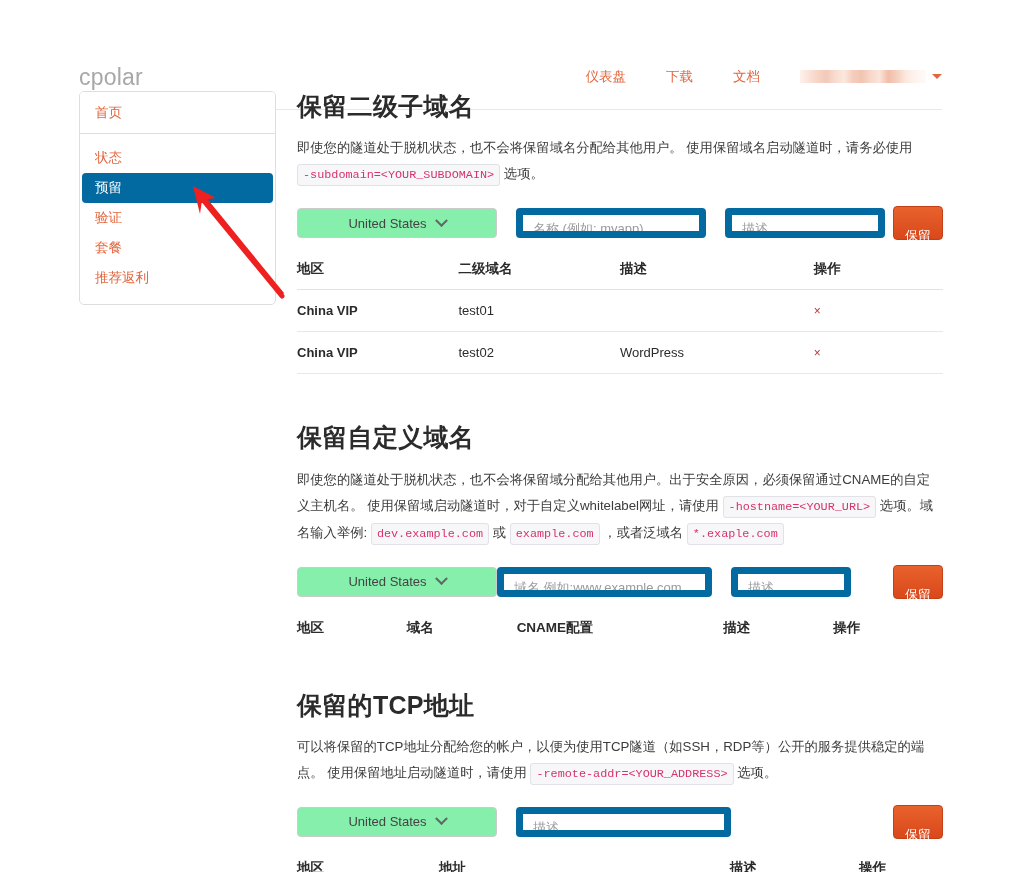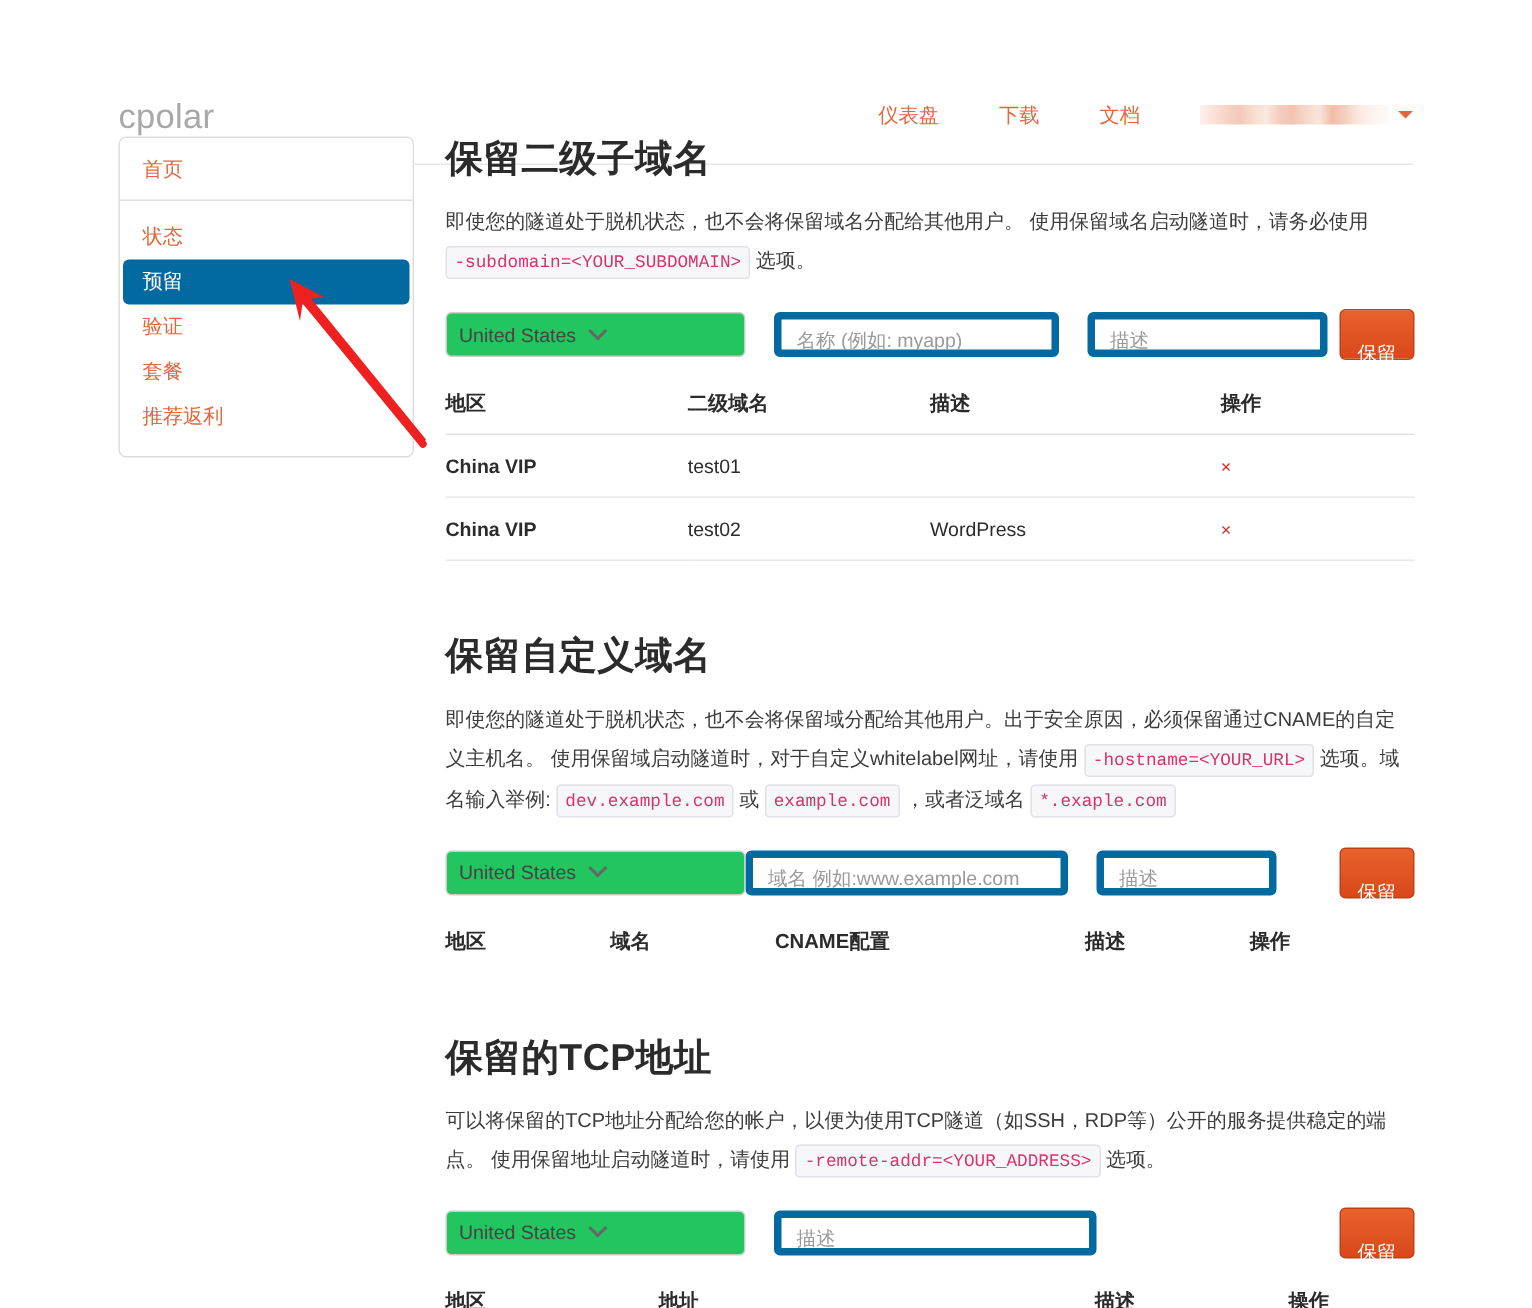--- a/index.html
+++ b/index.html
@@ -161,40 +161,40 @@
   
   .form-row {
     display: flex;
     align-items: center;
     margin-bottom: 11px;
   }
   .sel {
     height: 30px;
     border: 1px solid #cccccc;
     border-radius: 4px;
-    background: #22c55e;
+    background: #86efac;
     font-size: 13px;
     color: #444444;
     font-family: "Liberation Sans", sans-serif;
     padding: 0 8px;
     display: flex;
     align-items: center;
-    justify-content: flex-start;
+    justify-content: center;
     position: relative;
   }
   .sel .chev {
     width: 9px; height: 9px;
     border-right: 2px solid #666;
     border-bottom: 2px solid #666;
     transform: rotate(45deg) translate(-2px,-2px);
     margin-left: 10px;
   }
   .inp {
     height: 30px;
-    border: 5px solid #0369a1;
+    border: 7px solid #0369a1;
     border-radius: 4px;
     background: #ffffff;
     font-size: 13px;
     color: #9a9a9a;
     font-family: "Liberation Sans", sans-serif;
     padding: 0 10px;
     line-height: 28px;
     white-space: nowrap;
     overflow: hidden;
   }

